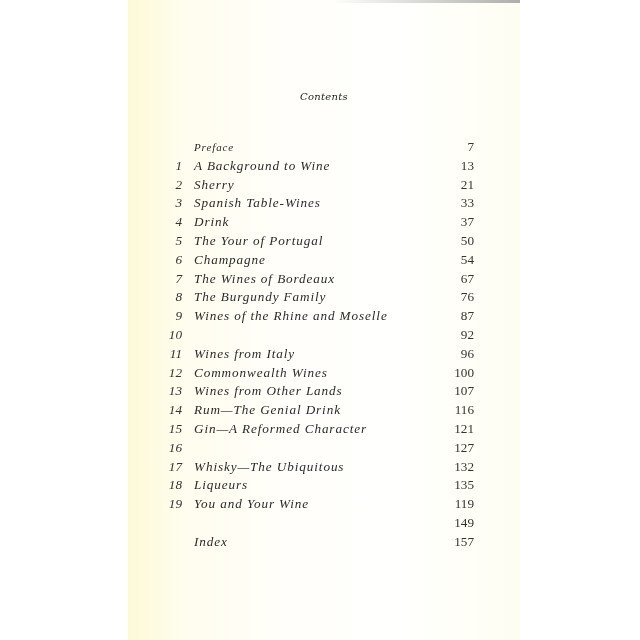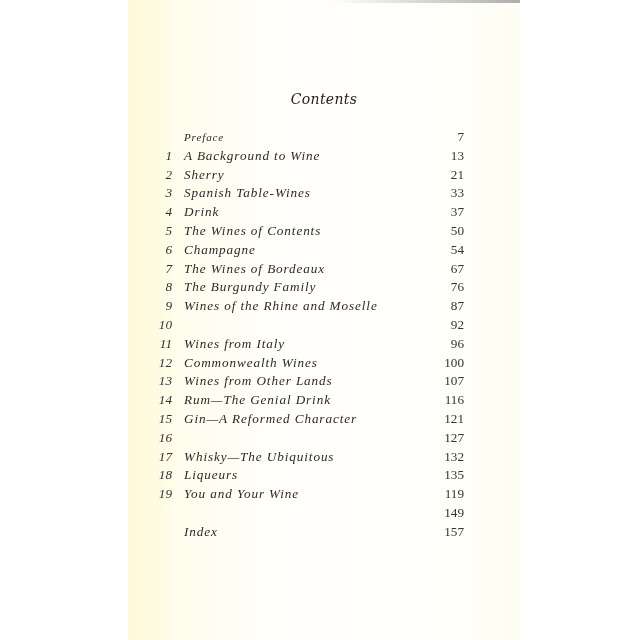--- a/index.html
+++ b/index.html
@@ -27,30 +27,30 @@
       background: linear-gradient(90deg, rgba(160,160,160,0) 0%, rgba(140,140,140,0.7) 100%);
     }
     .toc-title {
       position: absolute;
       left: 128px;
       width: 392px;
       top: 91px;
       text-align: center;
       font-family: "DejaVu Serif", serif;
       font-style: italic;
-      font-size: 14px;
+      font-size: 10px;
       color: #222;
       letter-spacing: 0.3px;
     }
     .toc-list {
       position: absolute;
       left: 150px;
       top: 124px;
       width: 310px;
-      margin: 4px;
+      margin: 14px;
       padding: 0;
       list-style: none;
       font-family: "Liberation Serif", serif;
       color: #2a2a2a;
     }
     .toc-row {
       position: relative;
       height: 18.8px;
       line-height: 18.8px;
       font-size: 13.2px;
@@ -110,21 +110,21 @@
     <span class="toc-label">Spanish Table-Wines</span>
     <span class="toc-page">33</span>
   </li>
   <li class="toc-row">
     <span class="toc-num">4</span>
     <span class="toc-label">Drink</span>
     <span class="toc-page">37</span>
   </li>
   <li class="toc-row">
     <span class="toc-num">5</span>
-    <span class="toc-label">The Wines of Contents</span>
+    <span class="toc-label">The Your of Portugal</span>
     <span class="toc-page">50</span>
   </li>
   <li class="toc-row">
     <span class="toc-num">6</span>
     <span class="toc-label">Champagne</span>
     <span class="toc-page">54</span>
   </li>
   <li class="toc-row">
     <span class="toc-num">7</span>
     <span class="toc-label">The Wines of Bordeaux</span>

